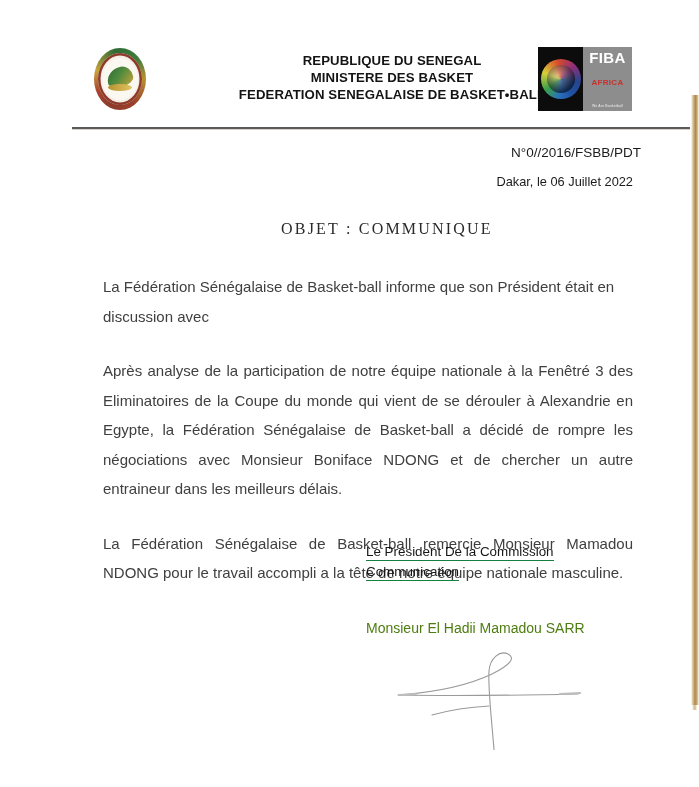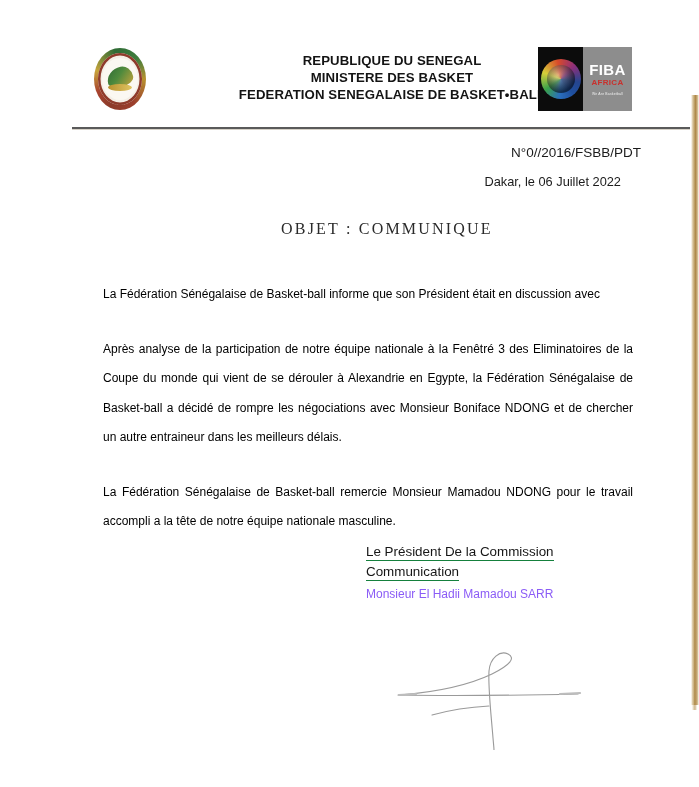--- a/index.html
+++ b/index.html
@@ -163,21 +163,21 @@
   }
   .fiba-text {
     width: 49px;
     height: 64px;
     background: #8d8d8d;
     position: relative;
     display: flex;
     flex-direction: column;
     align-items: center;
     justify-content: center;
-    gap: 1px;
+    gap: 13px;
   }
   .fiba-text .fiba-word {
     font-size: 15px;
     font-weight: bold;
     color: #ffffff;
     letter-spacing: .4px;
     line-height: 14px;
   }
   .fiba-text .africa-word {
     font-size: 8px;
@@ -206,21 +206,21 @@
   
   .refline {
     position: absolute;
     right: 58px;
     top: 145px;
     font-size: 13.5px;
     color: #1b1b1b;
   }
   .dateline {
     position: absolute;
-    right: 78px;
+    right: 66px;
     top: 174px;
     font-size: 12.8px;
     color: #1b1b1b;
   }
 
   
   .objet {
     position: absolute;
     left: 281px;
     top: 220px;
@@ -231,25 +231,25 @@
   }
 
   
   .body {
     position: absolute;
     left: 103px;
     top: 272px;
     width: 530px;
   }
   .para {
-    font-size: 12px;
+    font-size: 15px;
     line-height: 29.5px;
     text-align: justify;
-    color: #000000;
-    margin: 8px 0 25px 0;
+    color: #404040;
+    margin: 0 0 25px 0;
   }
   .para:last-child { margin-bottom: 0; }
   .para.p1 { text-align: left; }
   .para.p1 .ln2 { display: block; }
 
   
   .sig {
     position: absolute;
     left: 366px;
     top: 542px;
@@ -259,23 +259,23 @@
     font-size: 13.4px;
     line-height: 20px;
     color: #161616;
   }
   .sig-title span {
     display: inline;
     border-bottom: 1px solid #15803d;
     padding-bottom: 1px;
   }
   .sig-name {
-    margin-top: 5px;
-    font-size: 12px;
-    color: #8b5cf6;
+    margin-top: 38px;
+    font-size: 14px;
+    color: #4d7c0f;
     white-space: nowrap;
   }
 
   .signature-mark {
     position: absolute;
     left: 392px;
     top: 638px;
     width: 200px;
     height: 115px;
   }

